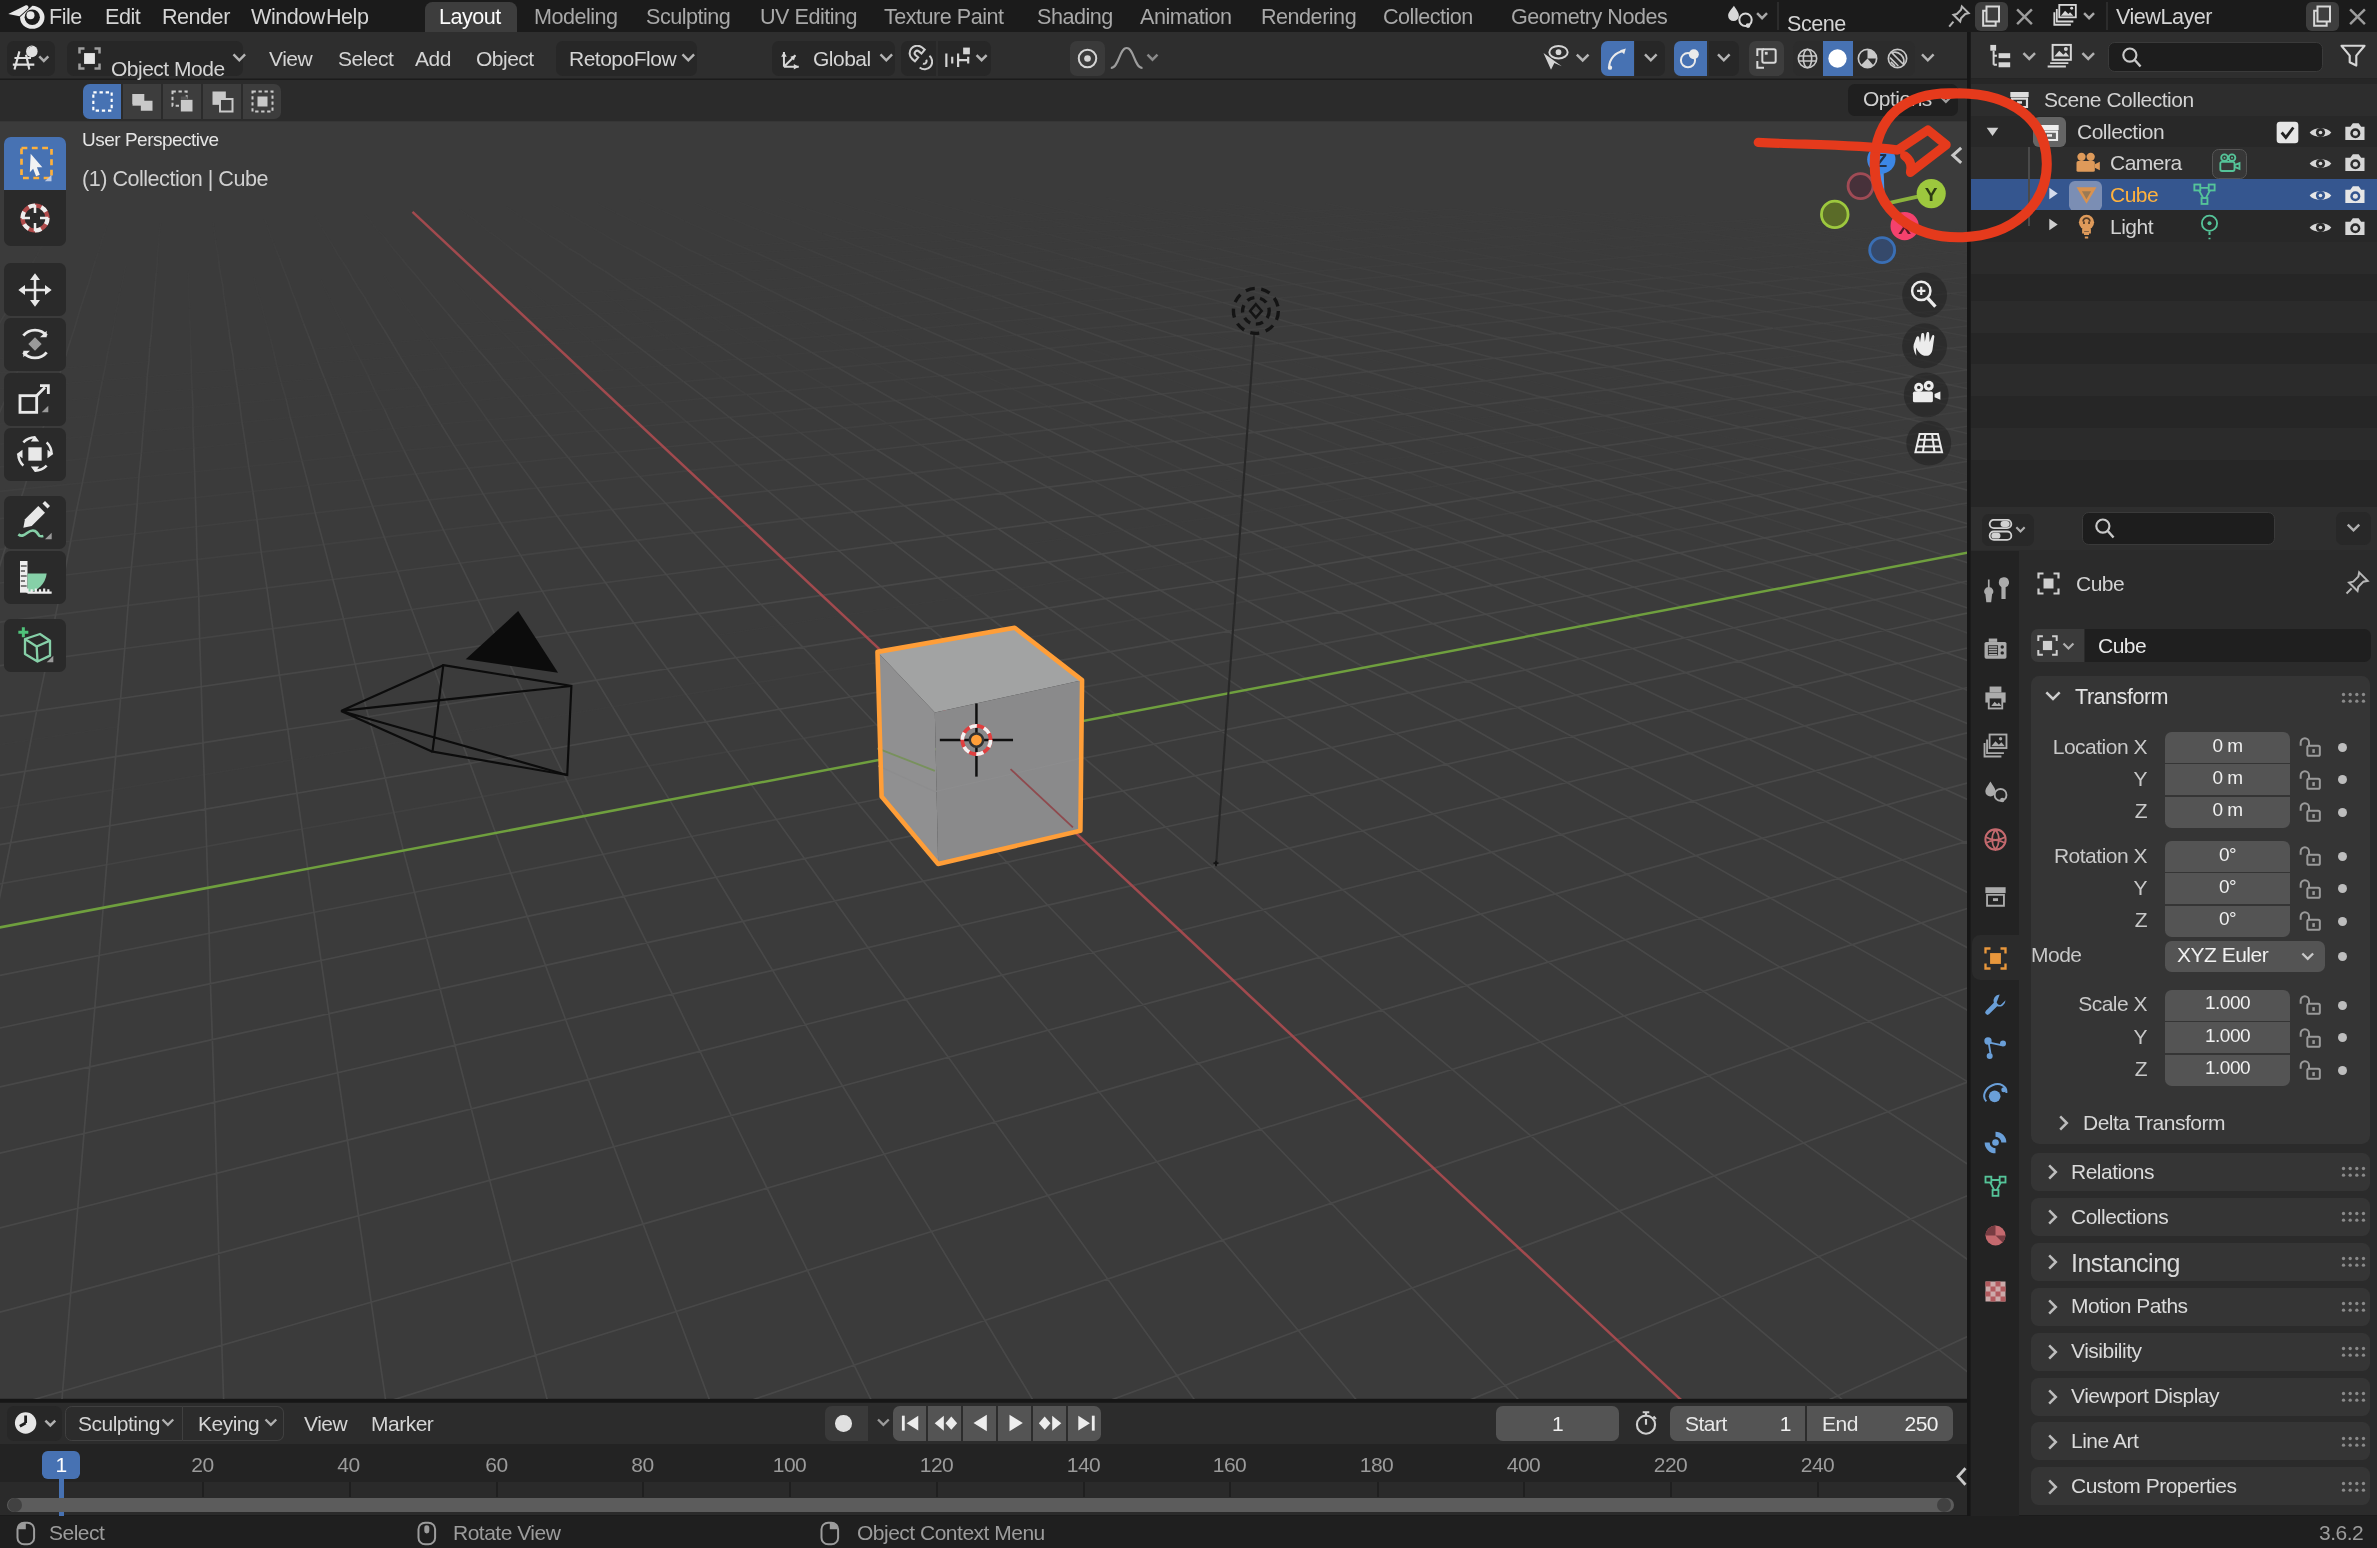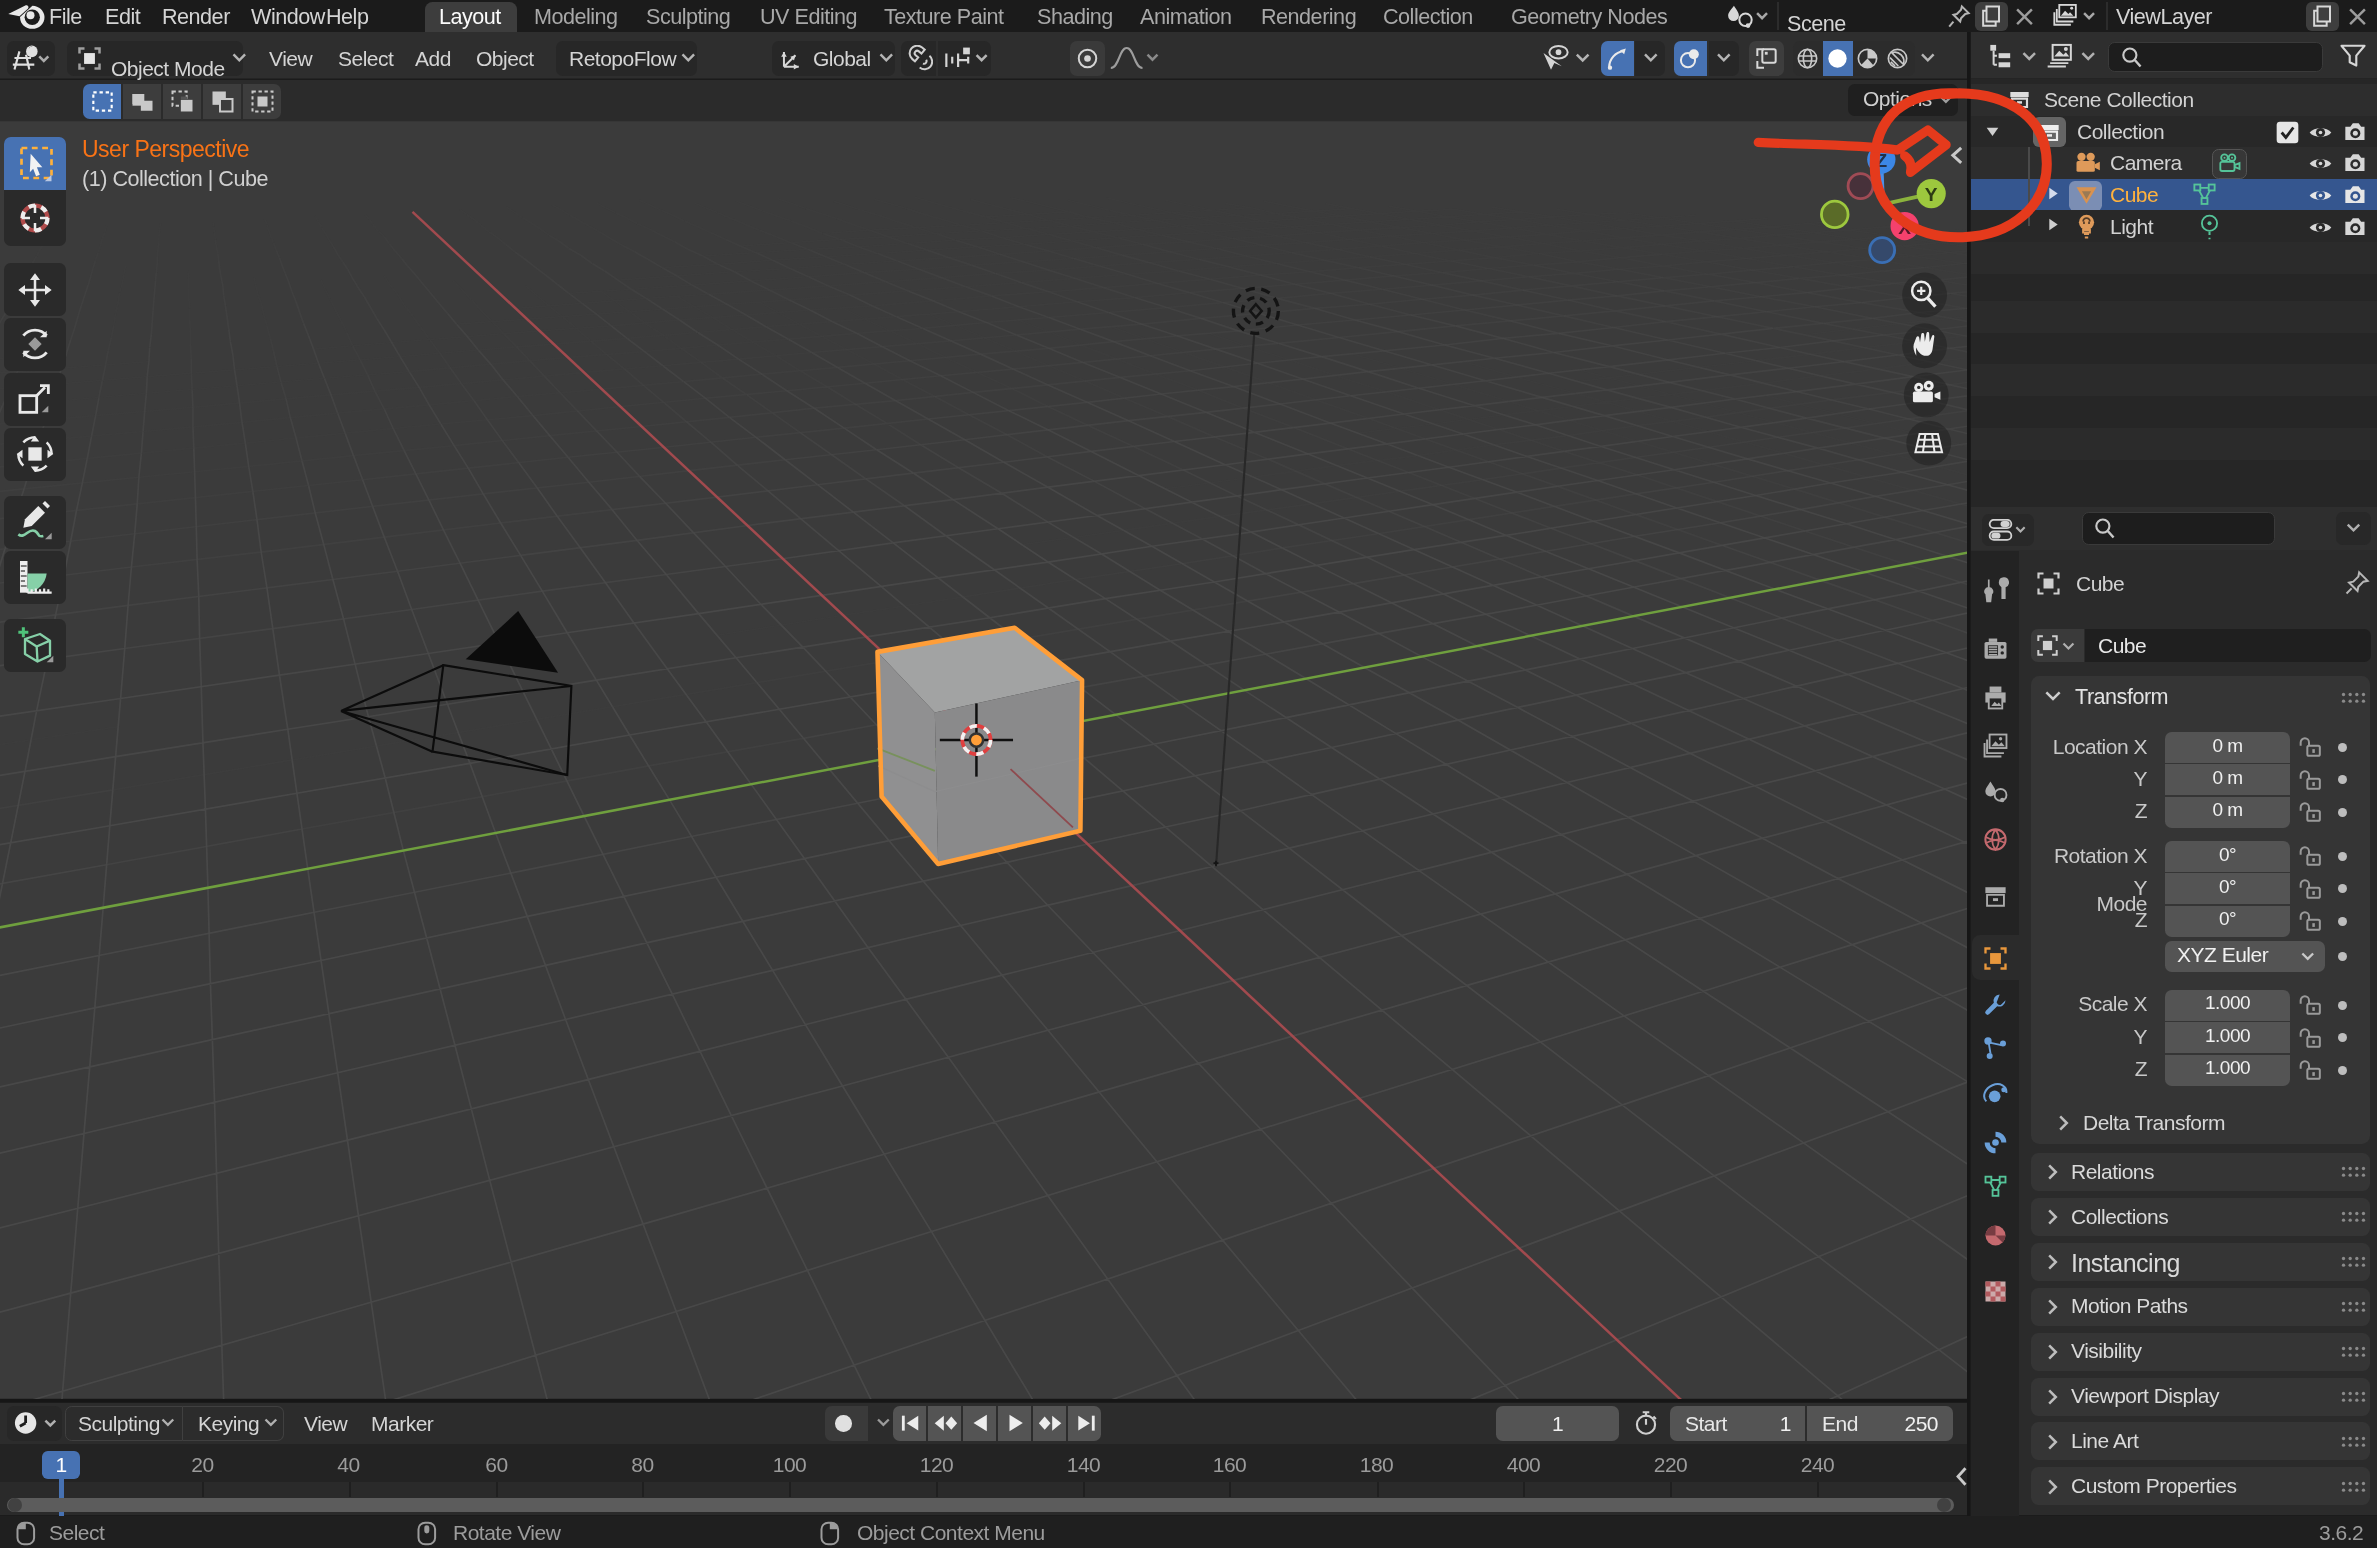--- a/index.html
+++ b/index.html
@@ -314,21 +314,21 @@
         <circle cx="2319" cy="464" r="6" fill="#ececec"></circle>
     <circle cx="2307" cy="466" r="2" fill="#2c2c2c"></circle>
         <circle cx="2319" cy="464" r="2.2" fill="#2c2c2c"></circle>
     <rect x="2300" y="471" width="24" height="13" rx="2" fill="#ececec"></rect>
     <path d="M2326 474 l7 -3 v10 l-7 -3 z" fill="#ececec"></path>
     <circle cx="2319" cy="533" r="27" fill="#20202088"></circle>
     <path d="M2308 522 h22 l5 22 h-32 z M2315 522 l-3 22 M2323 522 l3 22 M2306 529 h26 M2304 537 h29" stroke="#ececec" stroke-width="2.4" fill="none"></path>
   </g>
 </svg>
 
-<div class="abs txt" style="left:82px;top:136px;font-size:23px;color:#f97316;">User Perspective</div>
+<div class="abs txt" style="left:82px;top:129px;font-size:19px;color:#e5e5e5;">User Perspective</div>
 <div class="abs txt" style="left:82px;top:166px;font-size:21.6px;color:#d0d0d0;">(1) Collection | Cube</div>
 
 <div id="toolbar">
  <div class="abs" style="left:4.2px;top:137px;width:62px;height:109px;background:#2a2a2a;border-radius:6.7px;"></div>
  <div class="abs" style="left:4.2px;top:137px;width:62px;height:53px;background:#4772b3;border-radius:6.7px 6.7px 0 0;"></div>
  <svg class="abs" style="left:18.3px;top:143px" width="37" height="40" viewBox="0 0 44 48">
   <rect x="4" y="6" width="36" height="36" fill="none" stroke="#ffb13b" stroke-width="3.2" stroke-dasharray="7 5.4"></rect>
   <path d="M15 13 L29 29 L22.5 29 L26 38 L21.5 40 L18 31 L14 35 Z" fill="#f2f2f2"></path>
   <path d="M40 46 l-8 0 8 -8 z" fill="#b8c7e2"></path>
  </svg>
@@ -719,21 +719,21 @@
 <div class="abs" style="left:2338px;top:884px;width:9.2px;height:9.2px;border-radius:50%;background:#bdbdbd;"></div>
 <div class="abs txt" style="left:2031px;top:908px;width:116px;text-align:right;font-size:21px;color:#c8c8c8;">Z</div>
 <div class="abs" style="left:2165px;top:906px;width:125px;height:31px;background:#545454;border-radius:0 0 6.7px 6.7px;"></div>
 <div class="abs txt" style="left:2165px;top:908px;width:125px;text-align:center;font-size:19px;color:#f0f0f0;">0°</div>
 <svg class="abs" style="left:2298px;top:909px" width="27" height="25" viewBox="0 0 32 30">
  <rect x="11" y="13" width="15" height="12" rx="2" fill="none" stroke="#9a9a9a" stroke-width="2.4"></rect>
  <path d="M3 13 v-4 a5 5 0 0 1 10 0 v4" fill="none" stroke="#9a9a9a" stroke-width="2.4"></path>
  <rect x="17" y="17" width="3" height="4.5" fill="#9a9a9a"></rect>
     </svg>
 <div class="abs" style="left:2338px;top:917px;width:9.2px;height:9.2px;border-radius:50%;background:#bdbdbd;"></div>
-<div class="abs txt" style="left:2031px;top:892px;width:116px;text-align:right;font-size:21px;color:#c8c8c8;">Mode</div>
+<div class="abs txt" style="left:2031px;top:943px;width:116px;text-align:left;font-size:21px;color:#c8c8c8;">Mode</div>
 <div class="abs" style="left:2165px;top:941px;width:160px;height:31px;background:#545454;border-radius:6.7px;"></div>
 <div class="abs txt" style="left:2177px;top:943px;font-size:21px;color:#f0f0f0;">XYZ Euler</div>
 <svg class="abs" style="left:2299px;top:951px" width="18.3" height="11.6" viewBox="0 0 22 14">
       <path d="M4 3 l6.5 6.5 L17 3" stroke="#c9c9c9" stroke-width="2.8" fill="none"></path>
     </svg>
 <div class="abs" style="left:2338px;top:952px;width:9.2px;height:9.2px;border-radius:50%;background:#bdbdbd;"></div>
 <div class="abs txt" style="left:2031px;top:992px;width:116px;text-align:right;font-size:21px;color:#c8c8c8;">Scale X</div>
 <div class="abs" style="left:2165px;top:990px;width:125px;height:31px;background:#545454;border-radius:6.7px 6.7px 0 0;"></div>
 <div class="abs txt" style="left:2165px;top:992px;width:125px;text-align:center;font-size:19px;color:#f0f0f0;">1.000</div>
 <svg class="abs" style="left:2298px;top:993px" width="27" height="25" viewBox="0 0 32 30">

